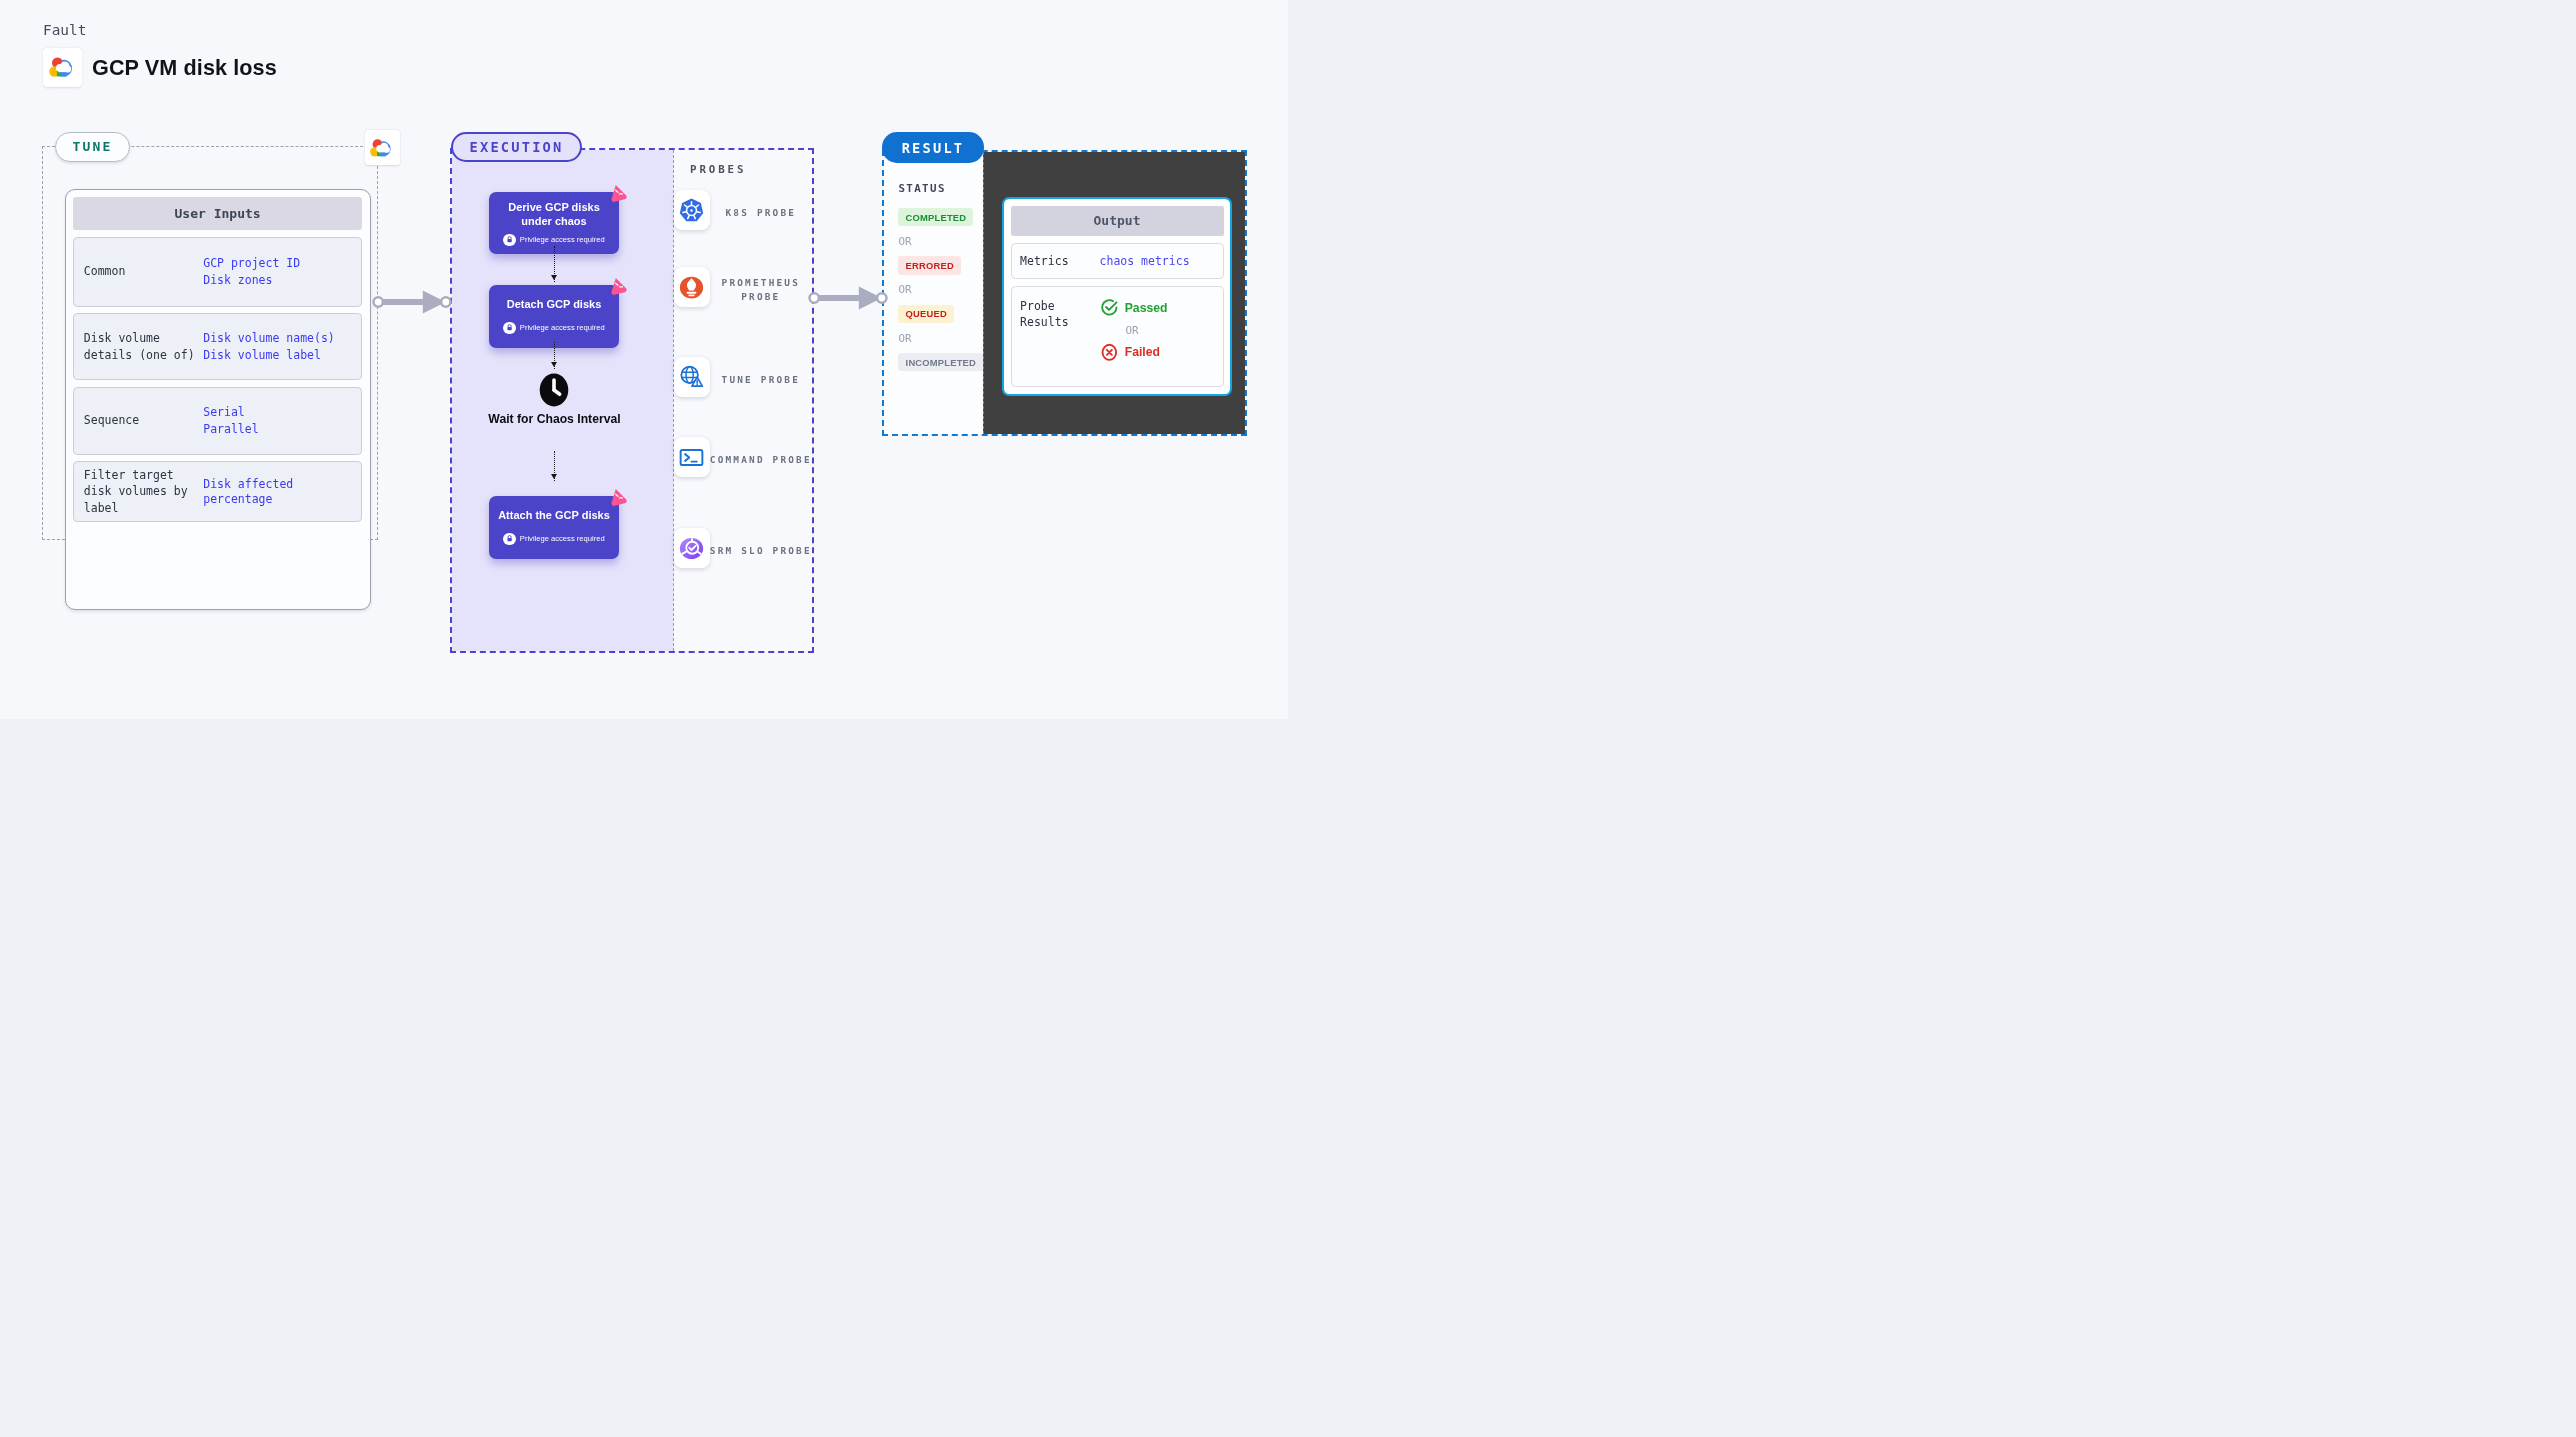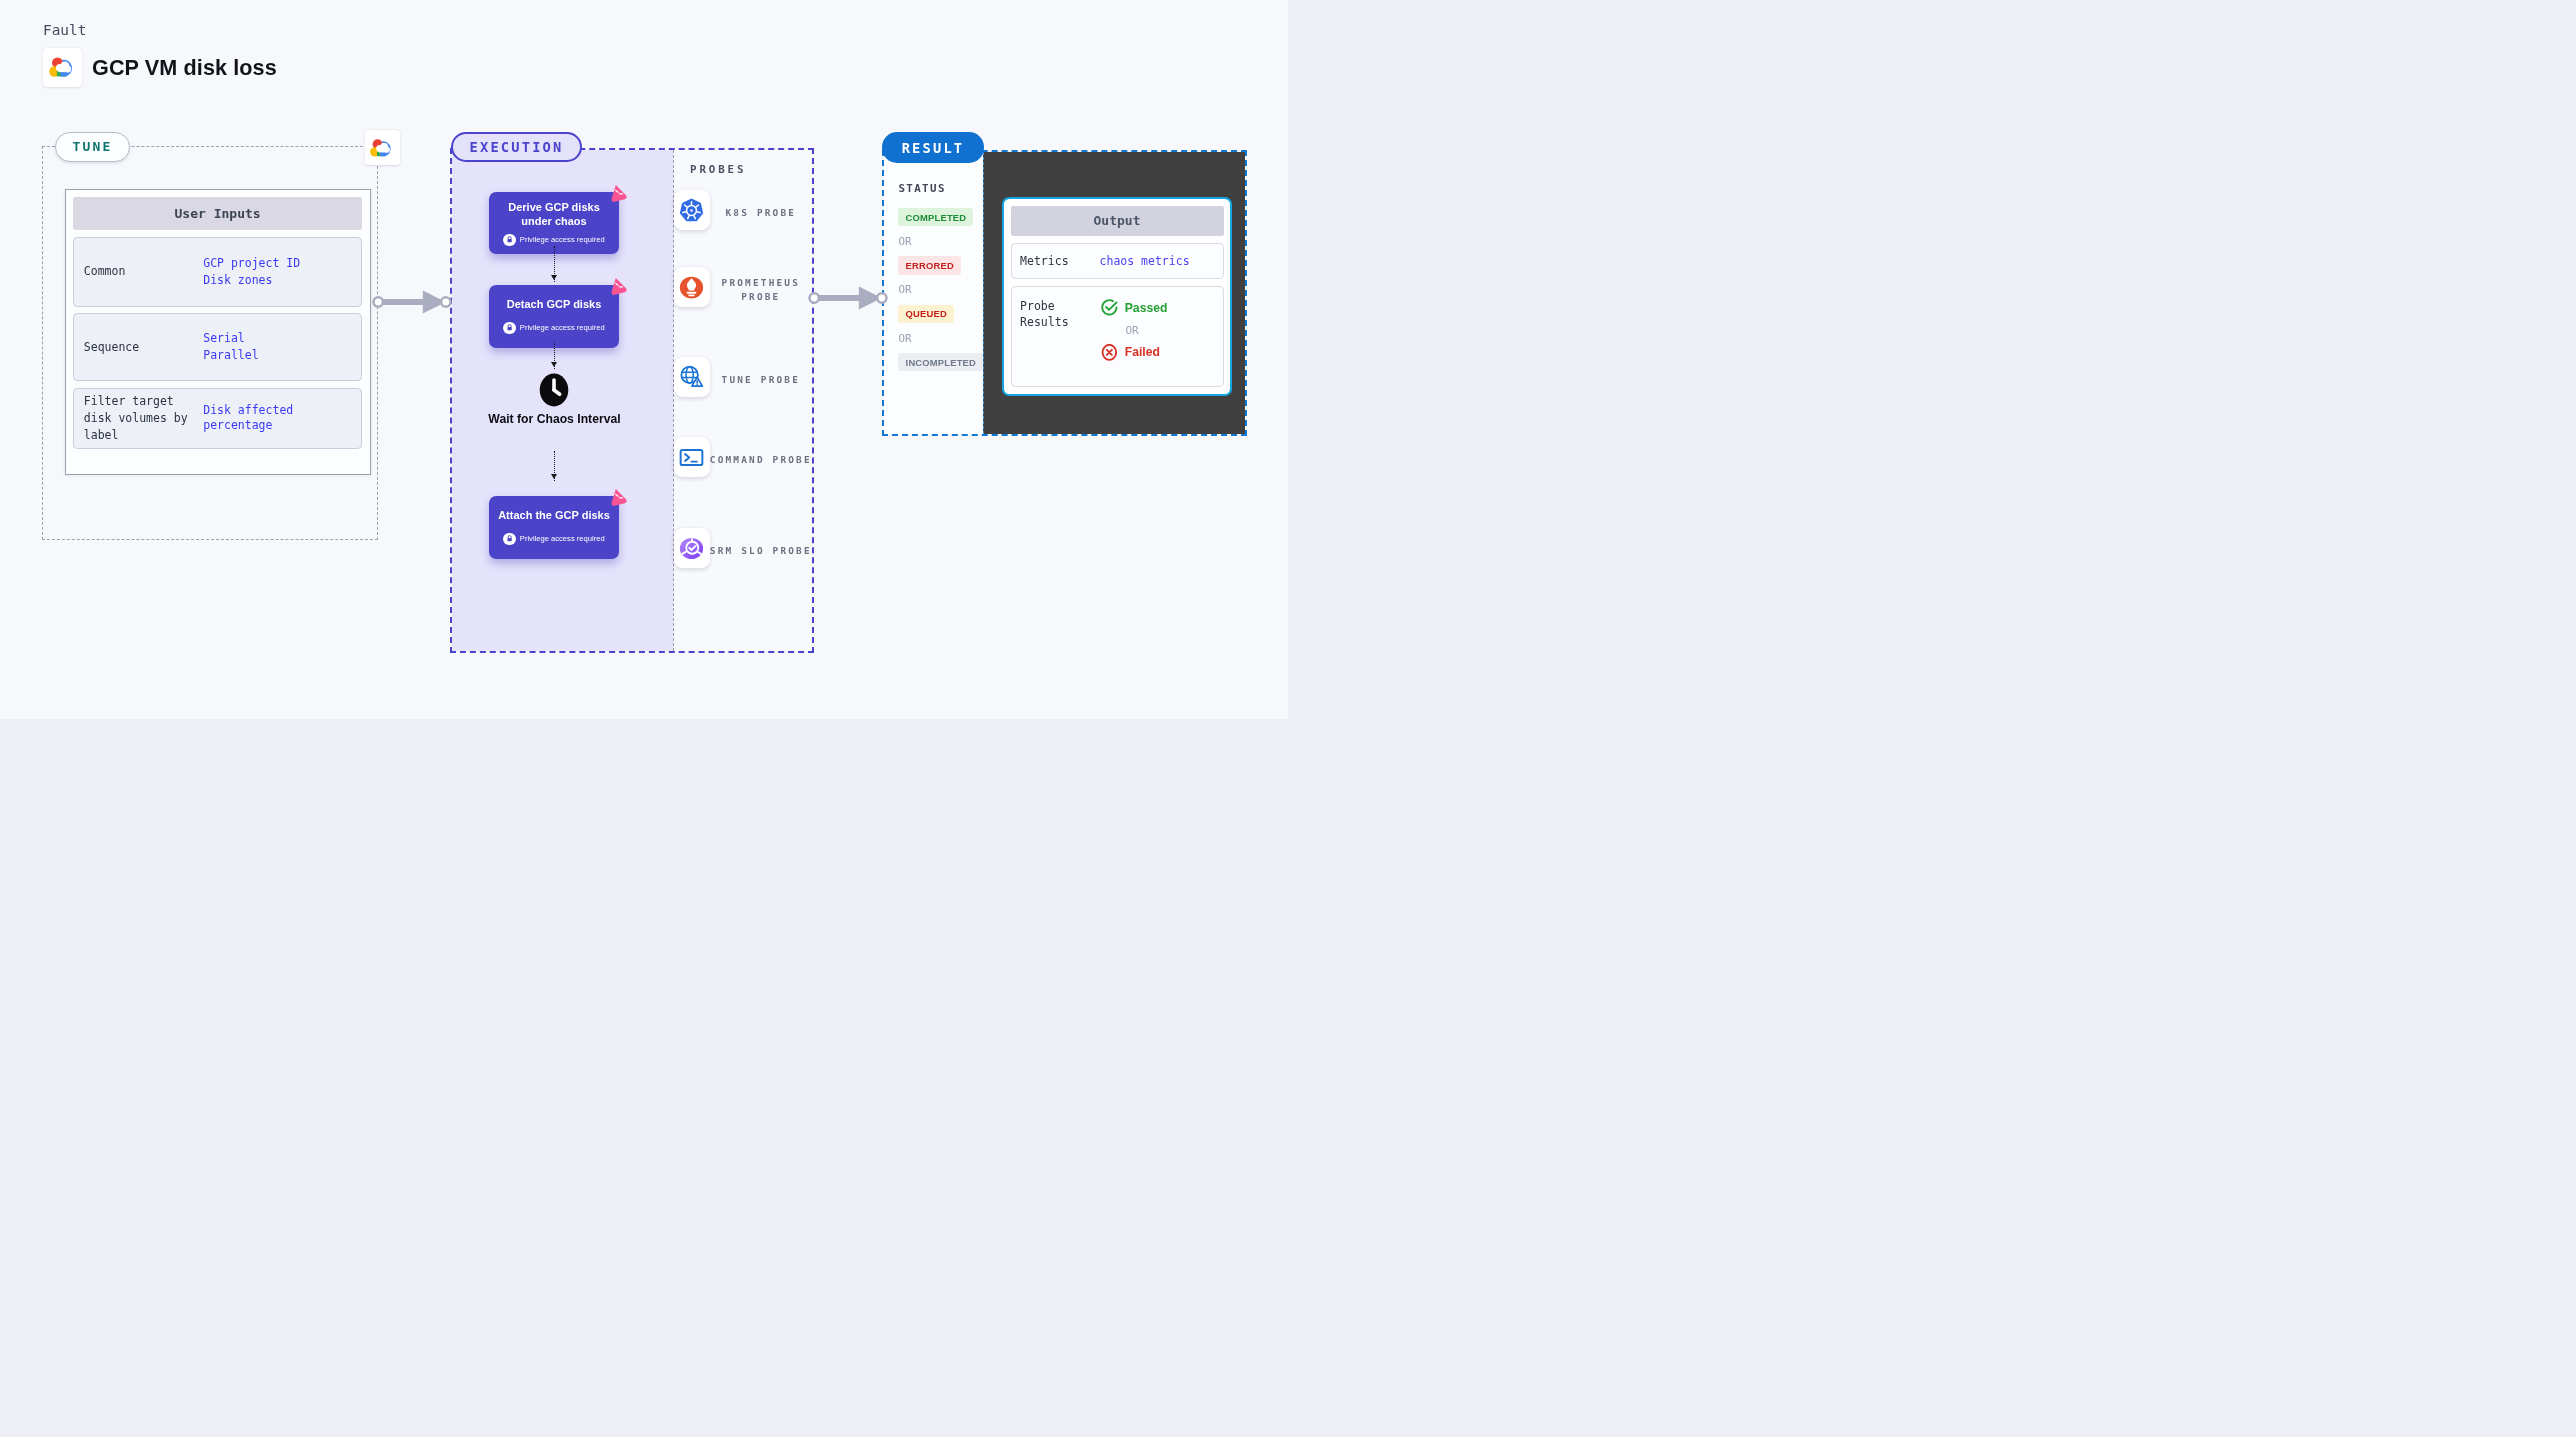--- a/index.html
+++ b/index.html
@@ -23,22 +23,22 @@
     color:#0f766e; font-size:13px; box-shadow:0 1.4px 2.9px rgba(20,30,60,.12); }
   .badge-exec { left:451px; top:132px; width:131px; height:30px; background:#e4e2fb; border:2.2px solid #4a43cb;
     color:#4a43cb; font-size:13.7px; }
   .badge-result { left:882px; top:132px; width:102px; height:31px; background:#1071d0; border:none;
     color:#fff; font-size:13.7px; }
 
   
   .tune-box { position:absolute; left:42px; top:146px; width:336px; height:394px; border:1.4px dashed #9ba1ad; }
   .tune-logo-card { position:absolute; left:365px; top:130px; width:35px; height:35px; background:#fff; border-radius:3.6px;
     box-shadow:0 0.7px 2.2px rgba(20,30,60,.15); display:flex; align-items:center; justify-content:center; z-index:6; }
-  .inputs-card { position:absolute; left:21.6px; top:42px; width:306px; height:286px; background:#fcfdff;
-    border:1.4px solid #9aa0ae; border-radius:0; box-shadow:0 1.4px 3.6px rgba(20,30,60,.10); padding:7.2px; }
+  .inputs-card { position:absolute; left:21.6px; top:42px; width:306px; height:421px; background:#fcfdff;
+    border:1.4px solid #9aa0ae; border-radius:10px; box-shadow:0 1.4px 3.6px rgba(20,30,60,.10); padding:7.2px; }
   .inputs-header { height:33px; background:#d9d8e3; border-radius:2.9px; display:flex; align-items:center; justify-content:center;
     font:bold 13px "DejaVu Sans Mono", monospace; color:#3d4454; }
   .input-row { margin-top:6.5px; background:#eef0f8; border:1.1px solid #c9cdd9; border-radius:4.3px; display:flex; align-items:center; }
   .row-label { width:44%; padding:8.6px 4.3px 8.6px 10px; font:11.5px "DejaVu Sans Mono", monospace; color:#2c3340; line-height:1.45; }
   .row-values { width:56%; display:flex; flex-direction:column; gap:2px; padding:7.2px 2.9px; }
   .value-link { font:11.5px "DejaVu Sans Mono", monospace; color:#3a3af2; line-height:1.3; cursor:pointer; }
   .r1 { height:70px; } .r2 { height:67px; } .r3 { height:68px; } .r4 { height:61px; }
 
   
   .flow-arrow { position:absolute; z-index:4; }
@@ -139,20 +139,27 @@
       <div class="inputs-header">User Inputs</div>
 
       <div class="input-row r1">
         <div class="row-label">Common</div>
         <div class="row-values">
           <span class="value-link">GCP project ID</span>
           <span class="value-link">Disk zones</span>
         </div>
       </div>
 
+      <div class="input-row r2">
+        <div class="row-label">Disk volume details (one of)</div>
+        <div class="row-values">
+          <span class="value-link">Disk volume name(s)</span>
+          <span class="value-link">Disk volume label</span>
+        </div>
+      </div>
 
       <div class="input-row r3">
         <div class="row-label">Sequence</div>
         <div class="row-values">
           <span class="value-link">Serial</span>
           <span class="value-link">Parallel</span>
         </div>
       </div>
 
       <div class="input-row r4">

